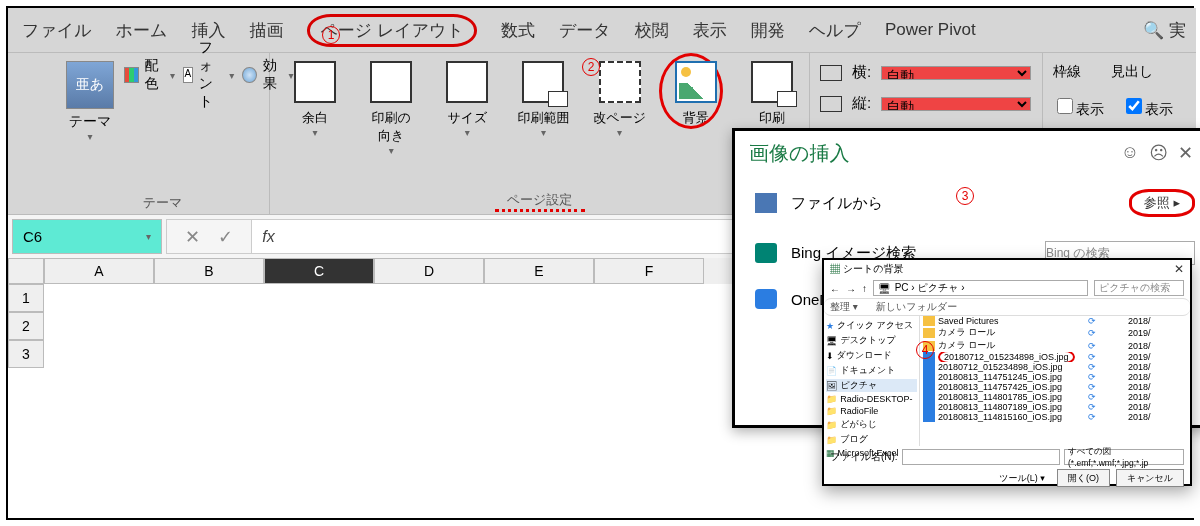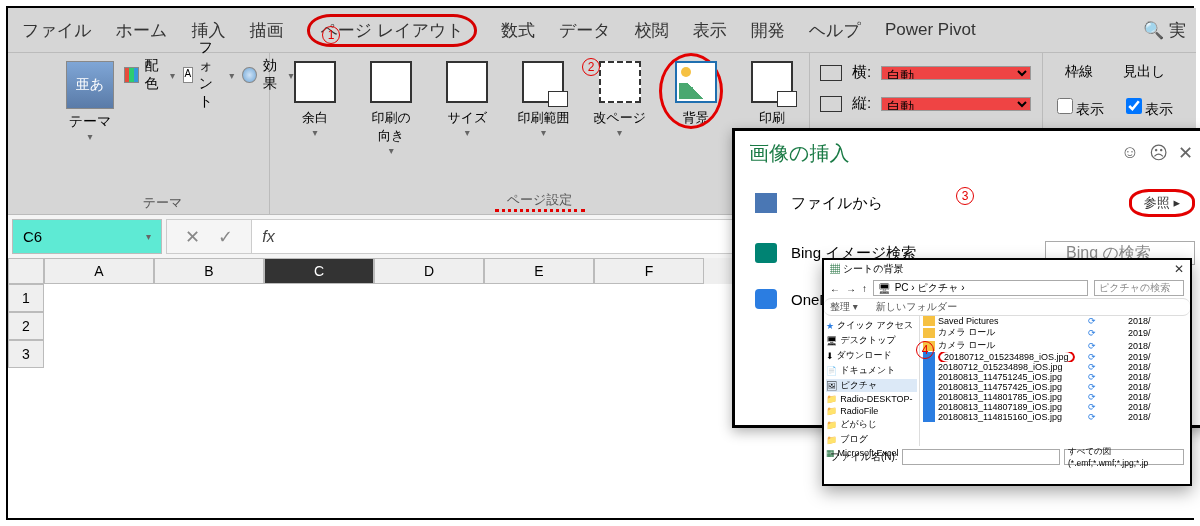--- a/index.html
+++ b/index.html
@@ -32,21 +32,21 @@
   .rbtn.bg { }
   .rbtn.bg .ic { border-color:#1f6fb0; }
   .rbtn.bg .ic::before{ content:''; position:absolute; left:4px; top:4px; width:10px; height:10px; background:#f6c142; border-radius:50%; }
   .rbtn.bg .ic::after{ content:''; position:absolute; left:2px; bottom:2px; right:2px; height:16px; background:linear-gradient(45deg,#4aa870 50%,transparent 50%); }
   .bg-circle { position:absolute; border:3px solid #e30000; border-radius:50%; }
   .scale { width:260px; padding-top:10px; font-size:15px; }
   .scale .srow { display:flex; align-items:center; gap:10px; margin-bottom:12px; }
   .scale .srow .sic{ width:22px;height:16px;border:1.5px solid #333; }
   .scale select { width:150px; height:14px; border:1px solid #999; background:#ef4444; font-size:14px; }
   .sheetopt { width:170px; padding-top:10px; font-size:14px; }
-  .sheetopt .hdr { display:flex; gap:30px; margin-bottom:14px;margin-left:12px; }
+  .sheetopt .hdr { display:flex; gap:30px; margin-bottom:14px; }
   .sheetopt .chk { display:flex; gap:18px; align-items:center; }
   .sheetopt input { width:16px; height:16px; }
   .dotted-red { border-bottom:3px dotted #e30000; }
   
   .fbar { position:absolute; left:0; top:206px; width:1188px; height:44px; background:#f5f5f5; display:flex; border-top:1px solid #bbb; }
   .namebox { width:150px; border:1px solid #bbb; margin:4px; background:#5eead4; display:flex; align-items:center; padding:0 10px; font-size:15px; justify-content:space-between; }
   .fxicons { display:flex; align-items:center; gap:18px; padding:0 18px; color:#888; font-size:18px; border:1px solid #ccc; margin:4px 0; border-right:none; }
   .fxlbl { display:flex; align-items:center; font-style:italic; font-size:16px; color:#444; border:1px solid #ccc; margin:4px 4px 4px 0; flex:1; padding-left:10px; background:#fff; }
   
   .sheet { position:absolute; left:0; top:250px; width:1188px; height:260px; background:#fff; }
@@ -57,21 +57,21 @@
   .row { display:flex; height:28px; }
   .rh { width:36px; background:#efefef; border:1px solid #bbb; text-align:center; font-size:14px; display:flex; align-items:center; justify-content:center; }
 
   
   .insertpic { position:absolute; left:732px; top:128px; width:478px; height:300px; background:#fff; border:3px solid #000; box-shadow:0 4px 12px rgba(0,0,0,.3); }
   .insertpic .hdr { height:44px; display:flex; align-items:center; padding:0 14px; color:#1a7a45; font-size:20px; justify-content:space-between; }
   .insertpic .hdr .emoj { color:#666; font-size:18px; display:flex; gap:10px; }
   .insertpic .opt { display:flex; align-items:center; padding:14px 12px 10px 20px; font-size:15px; gap:14px; }
   .insertpic .opt .oic { width:22px; height:20px; }
   .insertpic .browse { margin-left:auto; padding:2px 12px; border:3px solid #e30000; border-radius:20px/12px; font-size:13px; color:#333; }
-  .insertpic .search { margin-left:auto; width:150px; height:24px; border:1px solid #aaa; font-size:16px; color:#888; padding-left:20px; display:flex; align-items:center; }
+  .insertpic .search { margin-left:auto; width:150px; height:24px; border:1px solid #aaa; font-size:12px; color:#888; padding-left:0; display:flex; align-items:center; }
 
   
   .fileopen { position:absolute; left:822px; top:258px; width:370px; height:228px; background:#fff; border:2px solid #000; box-shadow:0 6px 16px rgba(0,0,0,.35); font-size:10px; }
   .fileopen .titlebar { height:18px; background:#fff; display:flex; align-items:center; padding:0 6px; justify-content:space-between; }
   .fileopen .titlebar .xb { font-size:12px; color:#333; }
   .fileopen .addrrow { height:20px; display:flex; align-items:center; padding:0 6px; gap:6px; }
   .fileopen .addr { flex:1; border:1px solid #aaa; height:16px; padding:0 4px; display:flex; align-items:center; gap:4px; }
   .fileopen .sbox { width:90px; border:1px solid #aaa; height:16px; color:#888; padding-left:4px; display:flex; align-items:center; }
   .fileopen .toolbar { height:18px; border-top:1px solid #ddd; border-bottom:1px solid #ddd; display:flex; align-items:center; padding:0 6px; gap:18px; color:#555;border-radius:7px; }
   .fileopen .body { display:flex; height:130px; }
@@ -379,14 +379,19 @@
         </div>
     </div>
   </div>
   <div class="callout" style="left:92px;top:81px;">4</div>
   <div class="bottom">
     <div class="fnrow">
       <span>ファイル名(N):</span>
       <input style="">
       <div class="filter">すべての図 (*.emf;*.wmf;*.jpg;*.jp</div>
     </div>
+    <div class="btns">
+      <span style="font-size:9px;align-self:center;margin-right:6px;">ツール(L) ▾</span>
+      <button>開く(O)</button>
+      <button>キャンセル</button>
+    </div>
   </div>
 </div>
 
 </body></html>

